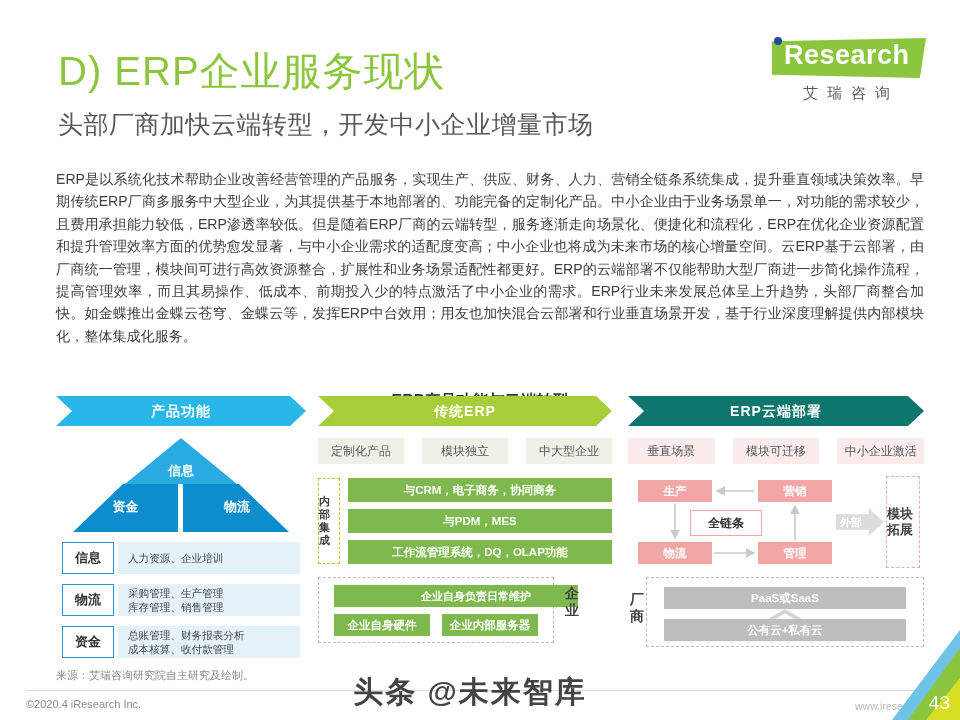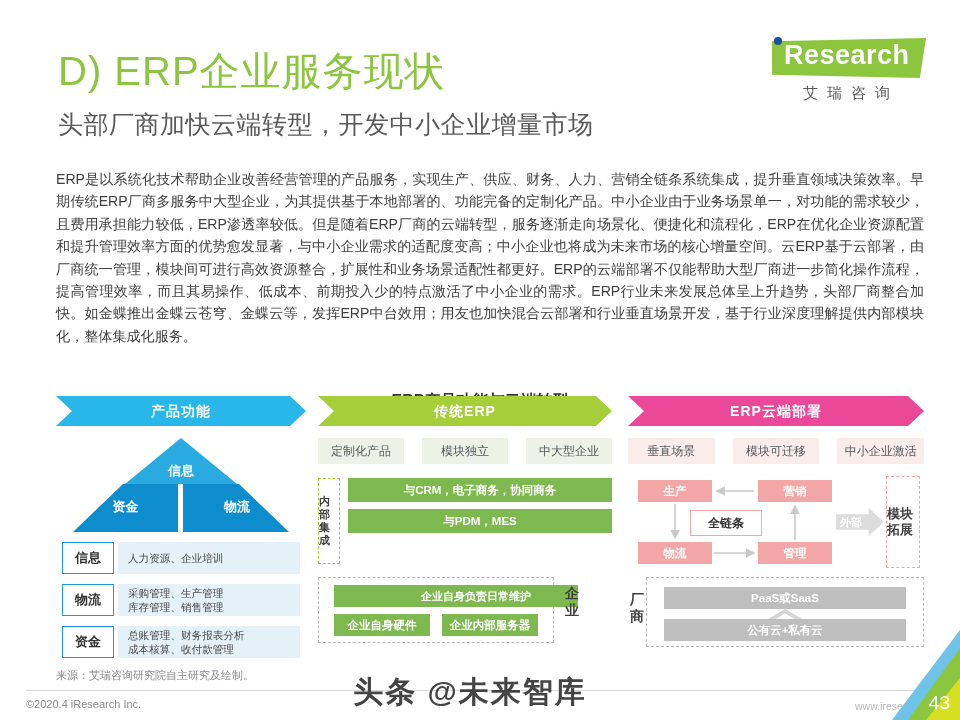--- a/index.html
+++ b/index.html
@@ -65,21 +65,21 @@
   .col-c{left:628px;width:296px;}
 
   
   .banner{
     position:relative;height:30px;line-height:30px;text-align:center;
     color:#ffffff;font-size:14px;font-weight:bold;letter-spacing:1px;
     clip-path:polygon(0 0, calc(100% - 16px) 0, 100% 50%, calc(100% - 16px) 100%, 0 100%, 16px 50%);
   }
   .banner.blue{background:#29B6E8;}
   .banner.green{background:#A5CE39;}
-  .banner.pink{background:#ec4899;}
+  .banner.pink{background:#0f766e;}
 
   
   .pyramid{position:relative;margin:12px auto 0;width:216px;height:94px;}
   .pyr-top{
     position:absolute;left:50%;top:0;transform:translateX(-50%);
     width:0;height:0;border-left:56px solid transparent;border-right:56px solid transparent;
     border-bottom:46px solid #29ABE2;
   }
   .pyr-top-label{
     position:absolute;left:0;top:24px;width:216px;text-align:center;
@@ -293,20 +293,21 @@
         <div class="tg">定制化产品</div>
         <div class="tg">模块独立</div>
         <div class="tg">中大型企业</div>
       </div>
 
       <div class="intbox">
         <div class="side-label">内部集成</div>
         <div class="int-list">
           <div class="gbar">与CRM，电子商务，协同商务</div>
           <div class="gbar">与PDM，MES</div>
+          <div class="gbar">工作流管理系统，DQ，OLAP功能</div>
         </div>
       </div>
 
       <div class="ent-wrap">
         <div class="ent-dash"></div>
         <div class="ent-b1">企业自身负责日常维护</div>
         <div class="ent-b2">企业自身硬件</div>
         <div class="ent-b3">企业内部服务器</div>
         <div class="ent-side">企业</div>
       </div>

